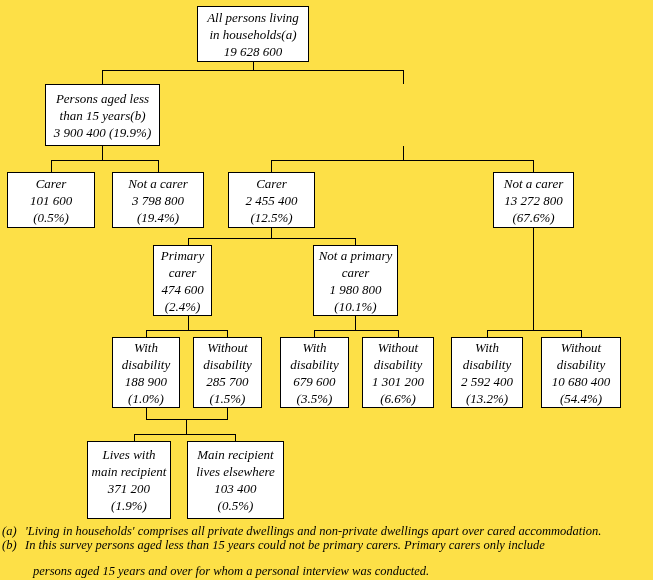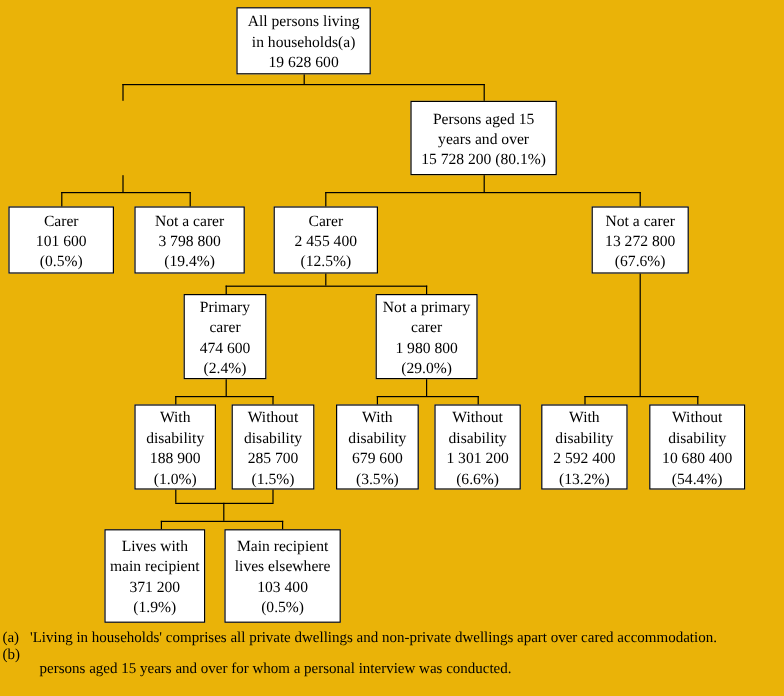--- a/index.html
+++ b/index.html
@@ -1,18 +1,18 @@
 <!DOCTYPE html>
 <html><head>
 <meta charset="utf-8">
 <style>
   html,body{margin:0;padding:0;background:#fff;}
   .screen{
-    position:relative;width:653px;height:580px;background:#eab308;
-    font-family:"Liberation Serif","DejaVu Serif",serif;color:#000;overflow:hidden;
+    position:relative;width:653px;height:580px;background:#fde047;
+    font-family:"Liberation Serif","DejaVu Serif",serif;color:#000;overflow:hidden;font-style:italic;
   }
   .node{
     position:absolute;border:1px solid #000;background:#fff;box-sizing:border-box;
     display:flex;align-items:center;justify-content:center;
     text-align:center;white-space:pre-line;font-size:13px;line-height:17px;padding:0 1px;
   }
   .lh{position:absolute;height:1px;background:#000;}
   .lv{position:absolute;width:1px;background:#000;}
   .footnotes{position:absolute;left:2px;top:524px;width:649px;font-size:12.5px;line-height:14px;}
   .footnote{display:flex;}
@@ -23,45 +23,45 @@
 </style>
 </head>
 <body>
 
 <div class="screen">
 
   <div class="node" style="left:197px;top:6px;width:112px;height:56px">All persons living
 in households(a)
 19 628 600</div>
 
-  <div class="node" style="left:342px;top:84px;width:122px;height:62px">Persons aged 15
-years and over
-15 728 200 (80.1%)</div>
+  <div class="node" style="left:45px;top:84px;width:115px;height:62px">Persons aged less
+than 15 years(b)
+3 900 400 (19.9%)</div>
 
   <div class="node" style="left:7px;top:172px;width:88px;height:56px">Carer
 101 600
 (0.5%)</div>
   <div class="node" style="left:112px;top:172px;width:92px;height:56px">Not a carer
 3 798 800
 (19.4%)</div>
   <div class="node" style="left:228px;top:172px;width:87px;height:56px">Carer
 2 455 400
 (12.5%)</div>
   <div class="node" style="left:493px;top:172px;width:81px;height:56px">Not a carer
 13 272 800
 (67.6%)</div>
 
-  <div class="node" style="left:153px;top:245px;width:69px;height:71px">Primary
+  <div class="node" style="left:153px;top:245px;width:59px;height:71px">Primary
 carer
 474 600
 (2.4%)</div>
   <div class="node" style="left:313px;top:245px;width:85px;height:71px">Not a primary
 carer
 1 980 800
-(29.0%)</div>
+(10.1%)</div>
 
   <div class="node" style="left:112px;top:337px;width:68px;height:71px">With
 disability
 188 900
 (1.0%)</div>
   <div class="node" style="left:193px;top:337px;width:69px;height:71px">Without
 disability
 285 700
 (1.5%)</div>
   <div class="node" style="left:280px;top:337px;width:69px;height:71px">With
@@ -136,18 +136,19 @@
   <div class="footnotes">
     <div class="footnote">
       <span class="fn-marker">(a)</span>
       <div class="fn-text">
         <div class="fn-line">'Living in households' comprises all private dwellings and non-private dwellings apart over cared accommodation.</div>
       </div>
     </div>
     <div class="footnote">
       <span class="fn-marker">(b)</span>
       <div class="fn-text">
+        <div class="fn-line">In this survey persons aged less than 15 years could not be primary carers. Primary carers only include</div>
         <div class="fn-line indent">persons aged 15 years and over for whom a personal interview was conducted.</div>
       </div>
     </div>
   </div>
 
 </div>
 
 </body></html>

